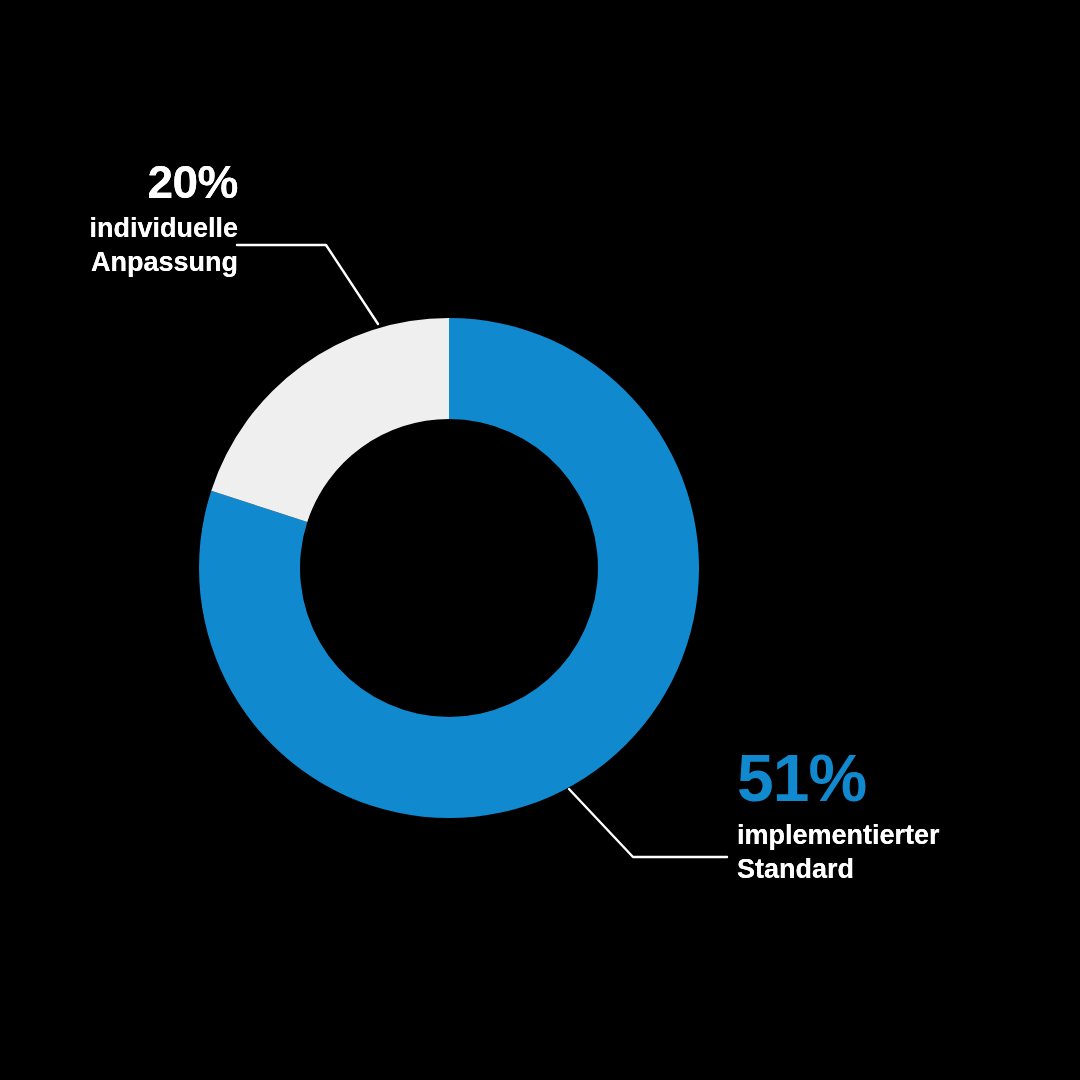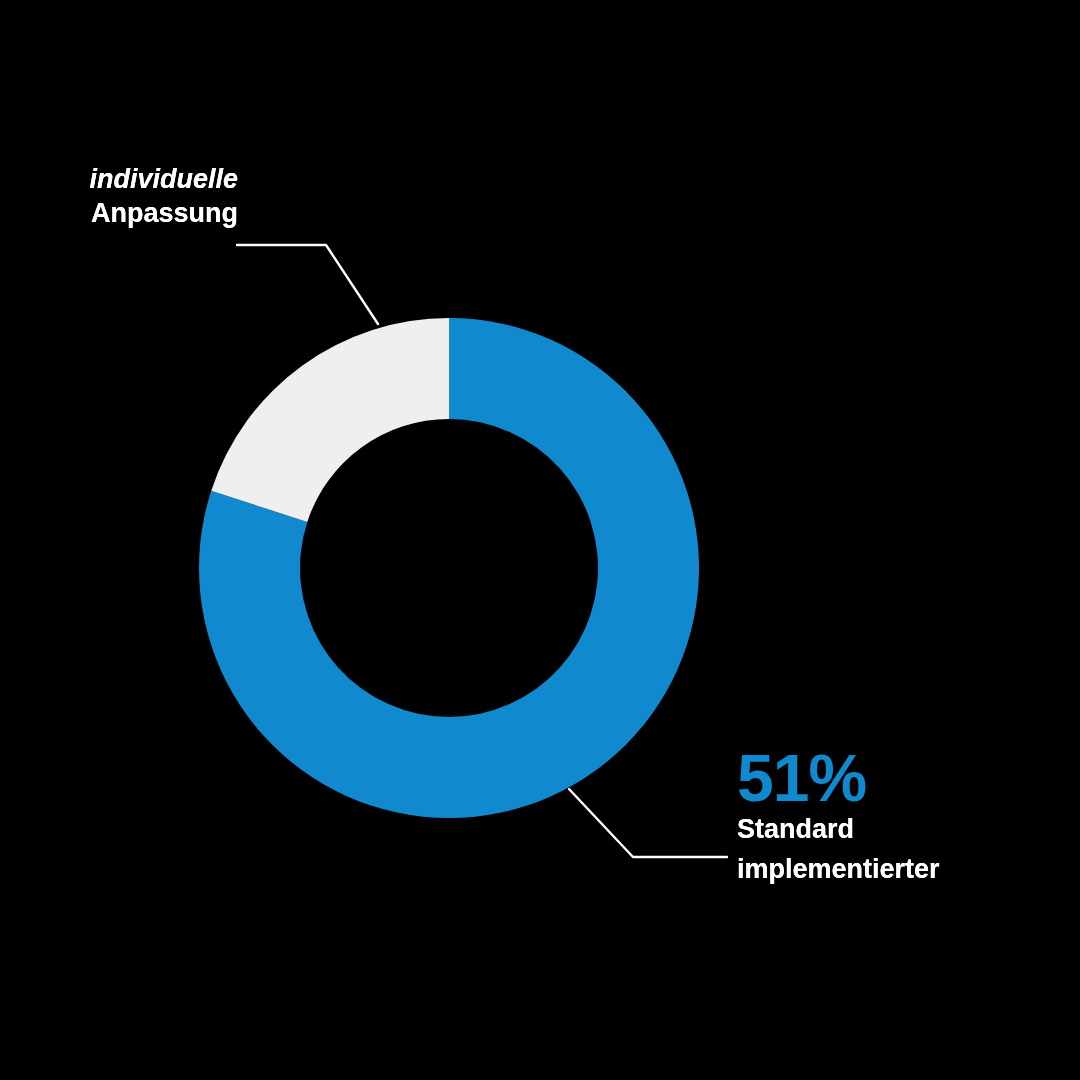--- a/index.html
+++ b/index.html
@@ -116,28 +116,29 @@
   </div>
 
   <svg id="leaders" viewBox="0 0 1080 1080" xmlns="http://www.w3.org/2000/svg">
 
     <polyline id="leader-20" points="237,245 326,245 378,324" fill="none" stroke="#ffffff" stroke-width="2.4" stroke-linecap="round" stroke-linejoin="round"></polyline>
 
     <polyline id="leader-80" points="569,789 633,857 727,857" fill="none" stroke="#ffffff" stroke-width="2.4" stroke-linecap="round" stroke-linejoin="round"></polyline>
   </svg>
 
   <div id="callout-20">
-    <div class="desc" style="color: rgb(255, 255, 255); font-style: italic;">individuelle</div>
+    <div class="pct" style="color: rgb(255, 255, 255);">20%</div>
+    <div class="desc" style="color: rgb(255, 255, 255);">individuelle</div>
     <div class="desc" style="margin-top: 0px; color: rgb(255, 255, 255);">Anpassung</div>
   </div>
 
   <div id="callout-80">
     <div class="pct" style="color: rgb(17, 137, 206);">51%</div>
+    <div class="desc" style="color: rgb(255, 255, 255);">implementierter</div>
     <div class="desc" style="margin-top: 0px; color: rgb(255, 255, 255);">Standard</div>
-    <div class="desc" style="color: rgb(255, 255, 255);">implementierter</div>
   </div>
 
   <div class="sr-only">
     <span>implementierter Standard</span>
     
     
     
   </div>
 
 </div>

